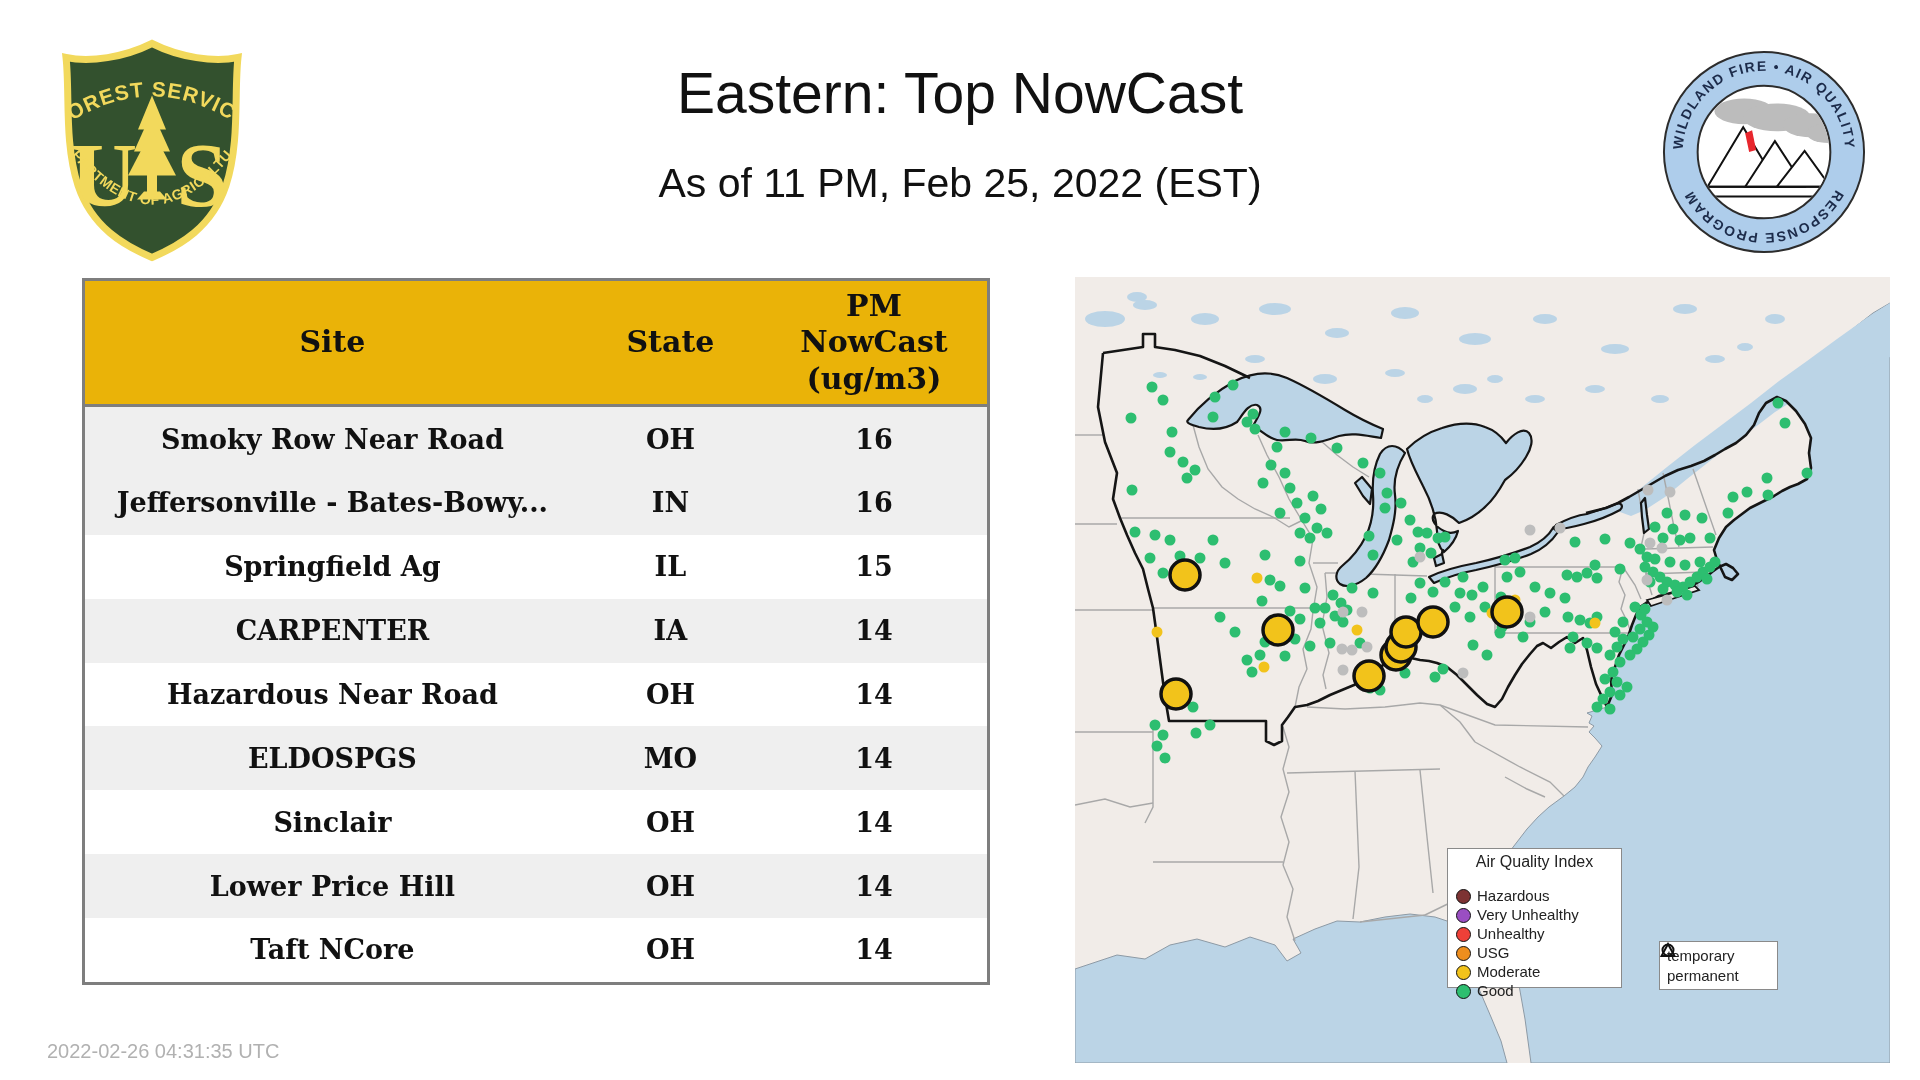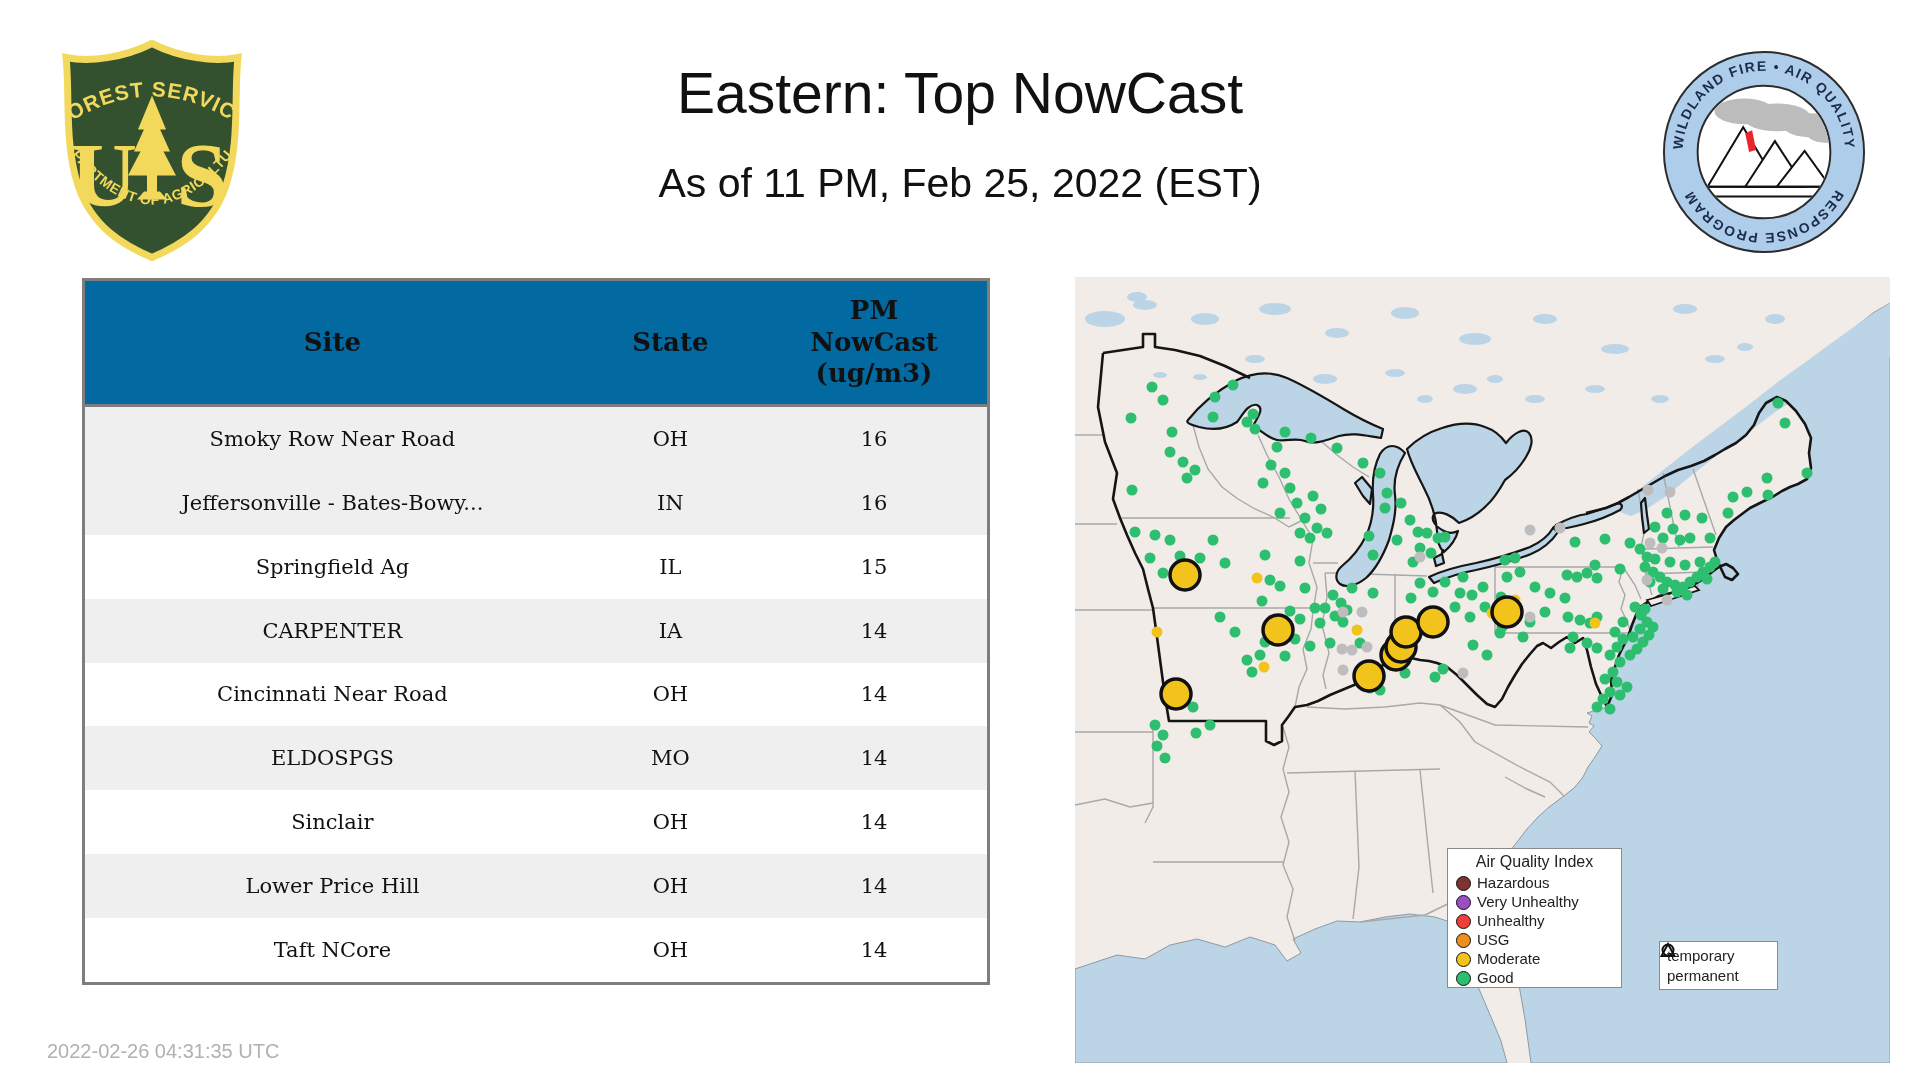--- a/index.html
+++ b/index.html
@@ -11,36 +11,36 @@
   .title-wrap{position:absolute;left:380px;top:60px;width:1160px;text-align:center;}
   .page-title{font-size:57px;font-weight:400;color:#111;margin:0;}
   .page-subtitle{font-size:41px;font-weight:400;color:#111;margin-top:34px;}
   .program-logo{position:absolute;left:1660px;top:48px;width:208px;height:208px;}
 
   
   .data-table{position:absolute;left:82px;top:278px;width:908px;height:707px;
               border-collapse:collapse;table-layout:fixed;
               font-family:"DejaVu Serif",serif;color:#111;
               border:3px solid #7e7e7e;}
-  .data-table th{background:#0369a1;font-size:26px;font-weight:700;
+  .data-table th{background:#eab308;font-size:30px;font-weight:700;
                  height:121px;vertical-align:middle;text-align:center;
                  white-space:pre-line;line-height:1.22;
                  border-bottom:3px solid #7e7e7e;}
-  .data-table td{font-size:21px;height:55px;text-align:center;vertical-align:middle;}
+  .data-table td{font-size:27px;height:55px;text-align:center;vertical-align:middle;font-weight:bold;}
   .data-table tr.odd td{background:#efefef;}
   .data-table tr.even td{background:#ffffff;}
   .col-site{width:55%;} .col-state{width:20%;} .col-pm{width:25%;}
 
   
   .map{position:absolute;left:1075px;top:277px;width:815px;height:786px;}
   .map svg{position:absolute;left:0;top:0;}
   .aqi-legend{position:absolute;left:372px;top:571px;width:175px;height:140px;
               background:#fff;border:1px solid #8a8a8a;box-sizing:border-box;
               font-size:15px;color:#222;padding:4px 0 0 8px;}
-  .aqi-legend .lg-title{font-size:16px;text-align:center;margin-bottom:1px;padding-right:8px;}
+  .aqi-legend .lg-title{font-size:16px;text-align:center;margin-bottom:14px;padding-right:8px;}
   .aqi-row{display:flex;align-items:flex-end;height:19px;}
   .aqi-dot{width:13px;height:13px;border-radius:50%;border:1.6px solid #111;
            margin-right:6px;flex:0 0 auto;}
   .marker-legend{position:absolute;left:584px;top:664px;width:119px;height:49px;
                  background:#fff;border:1px solid #8a8a8a;box-sizing:border-box;
                  font-size:15px;color:#222;padding:3px 0 0 7px;}
   .mk-row{display:flex;align-items:center;height:20px;}
   .mk-icon{width:16px;height:16px;margin-right:5px;flex:0 0 auto;}
 
   .timestamp{position:absolute;left:47px;top:1026px;font-size:20px;color:#b1b1b1;margin-top:14px;}
@@ -140,21 +140,21 @@
         <td>Springfield Ag</td>
         <td>IL</td>
         <td>15</td>
       </tr>
       <tr class="odd">
         <td>CARPENTER</td>
         <td>IA</td>
         <td>14</td>
       </tr>
       <tr class="even">
-        <td>Cincinnati Near Road</td>
+        <td>Hazardous Near Road</td>
         <td>OH</td>
         <td>14</td>
       </tr>
       <tr class="odd">
         <td>ELDOSPGS</td>
         <td>MO</td>
         <td>14</td>
       </tr>
       <tr class="even">
         <td>Sinclair</td>

